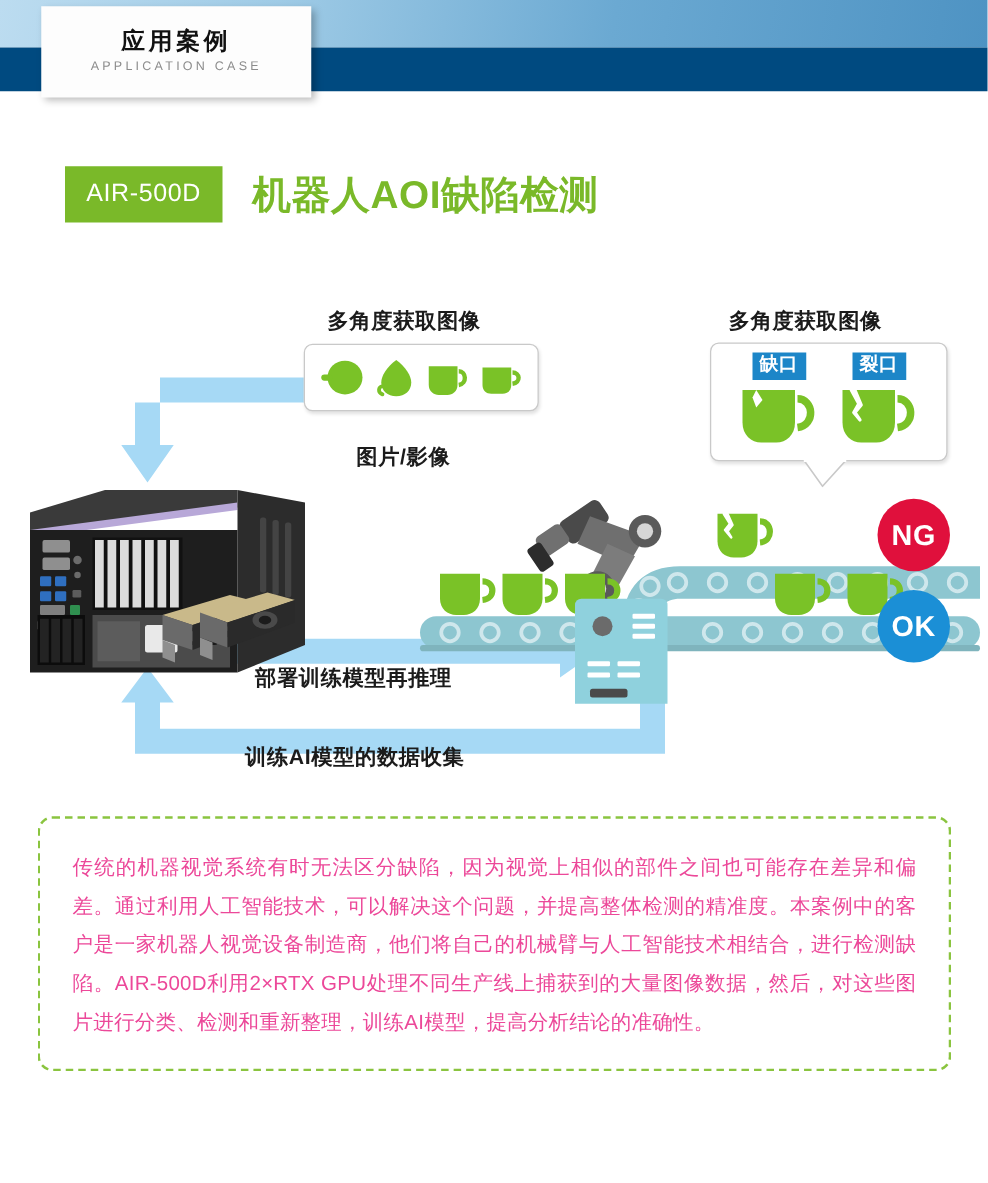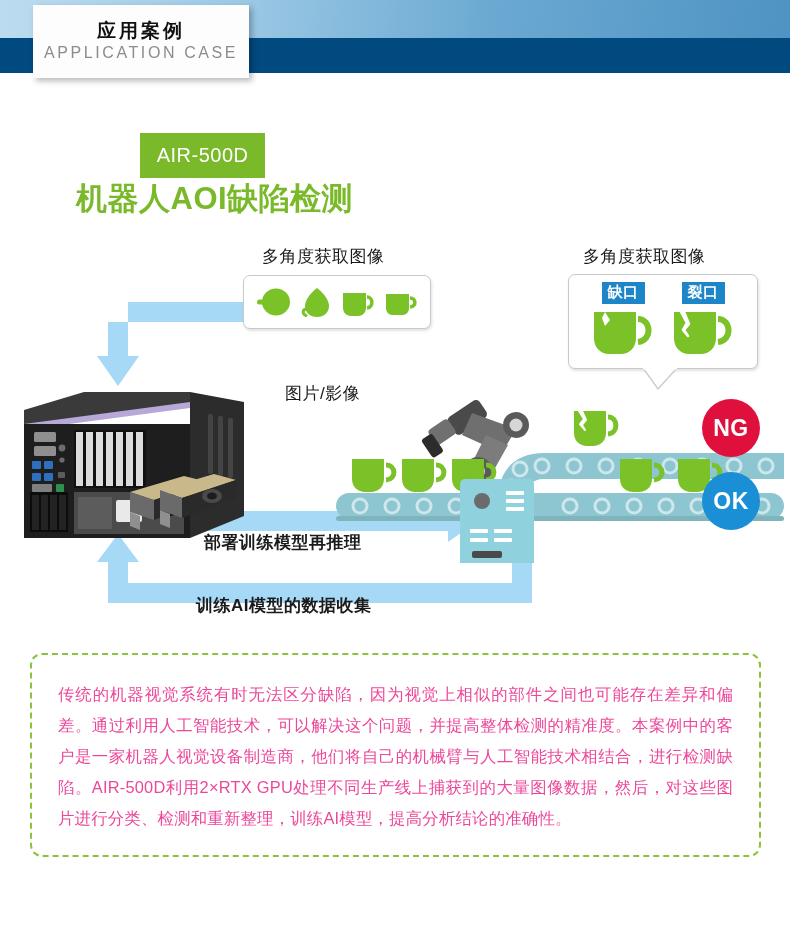--- a/index.html
+++ b/index.html
@@ -26,50 +26,50 @@
     background: #fdfdfd;
     box-shadow: 3px 3px 6px rgba(0,0,0,0.28);
     display: flex; flex-direction: column;
     align-items: center; justify-content: center;
   }
   .plate-cn {
     font-size: 19px; font-weight: bold; color: #111;
     letter-spacing: 3px; line-height: 1.1;
   }
   .plate-en {
-    font-size: 16px; color: #8c8c8c; letter-spacing: 2.6px;
+    font-size: 10px; color: #8c8c8c; letter-spacing: 2.6px;
     margin-top: 3px;
   }
 
   
   .title-row {
     position: absolute; left: 52px; top: 133px;
-    display: flex; align-items: center; flex-direction: column;
+    display: flex; align-items: center;
   }
   .model-badge {
     background: #7ab929; color: #ffffff;
     font-size: 20px; letter-spacing: 0.5px;
     padding: 12px 17px 13px 17px;
     line-height: 1;
   }
   .title-cn {
     color: #7ab929; font-size: 31px; font-weight: bold;
     margin-left: 24px; letter-spacing: 0.5px;
   }
 
   
   .diagram { position: absolute; left: 0; top: 228px; width: 790px; height: 410px; }
 
   .cap-label {
-    position: absolute; font-size: 17px; font-weight: normal;
+    position: absolute; font-size: 17px; font-weight: bold;
     color: #1b1b1b; letter-spacing: 0.5px; white-space: nowrap;
   }
   .cap-left  { left: 262px; top: 17px; }
   .cap-right { left: 583px; top: 17px; }
-  .cap-under { left: 285px; top: 126px; margin-top: 28px; }
+  .cap-under { left: 285px; top: 126px; }
 
   .panel {
     position: absolute; background: #ffffff;
     border: 1px solid #c9c9c9; border-radius: 7px;
     box-shadow: 1px 2px 3px rgba(0,0,0,0.12);
   }
   .panel-left  { left: 243px; top: 47px; width: 188px; height: 54px; }
   .panel-right { left: 568px; top: 46px; width: 190px; height: 95px; }
 
   .panel-left-inner {

